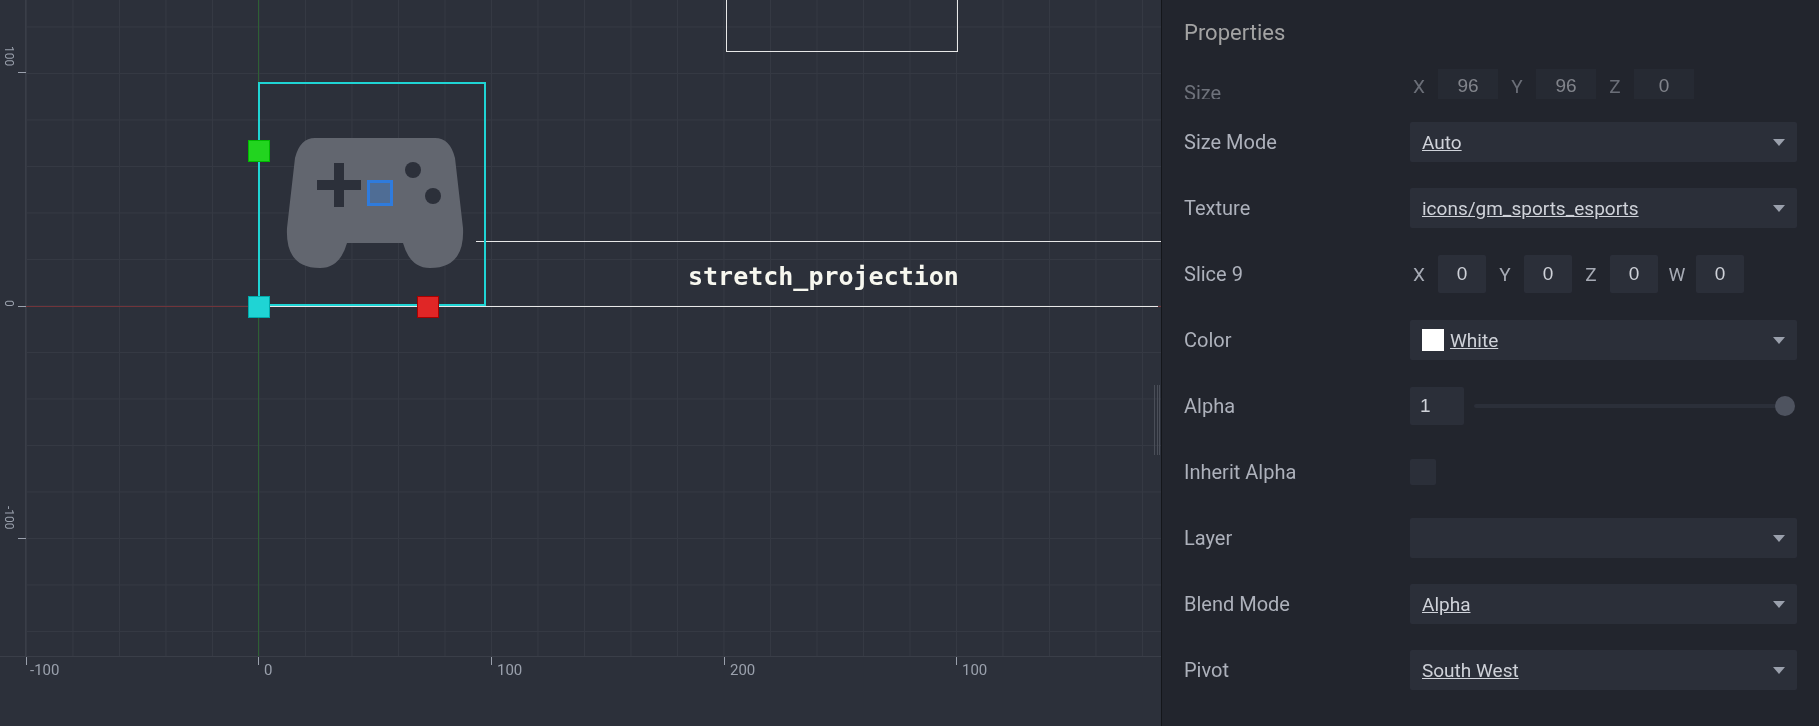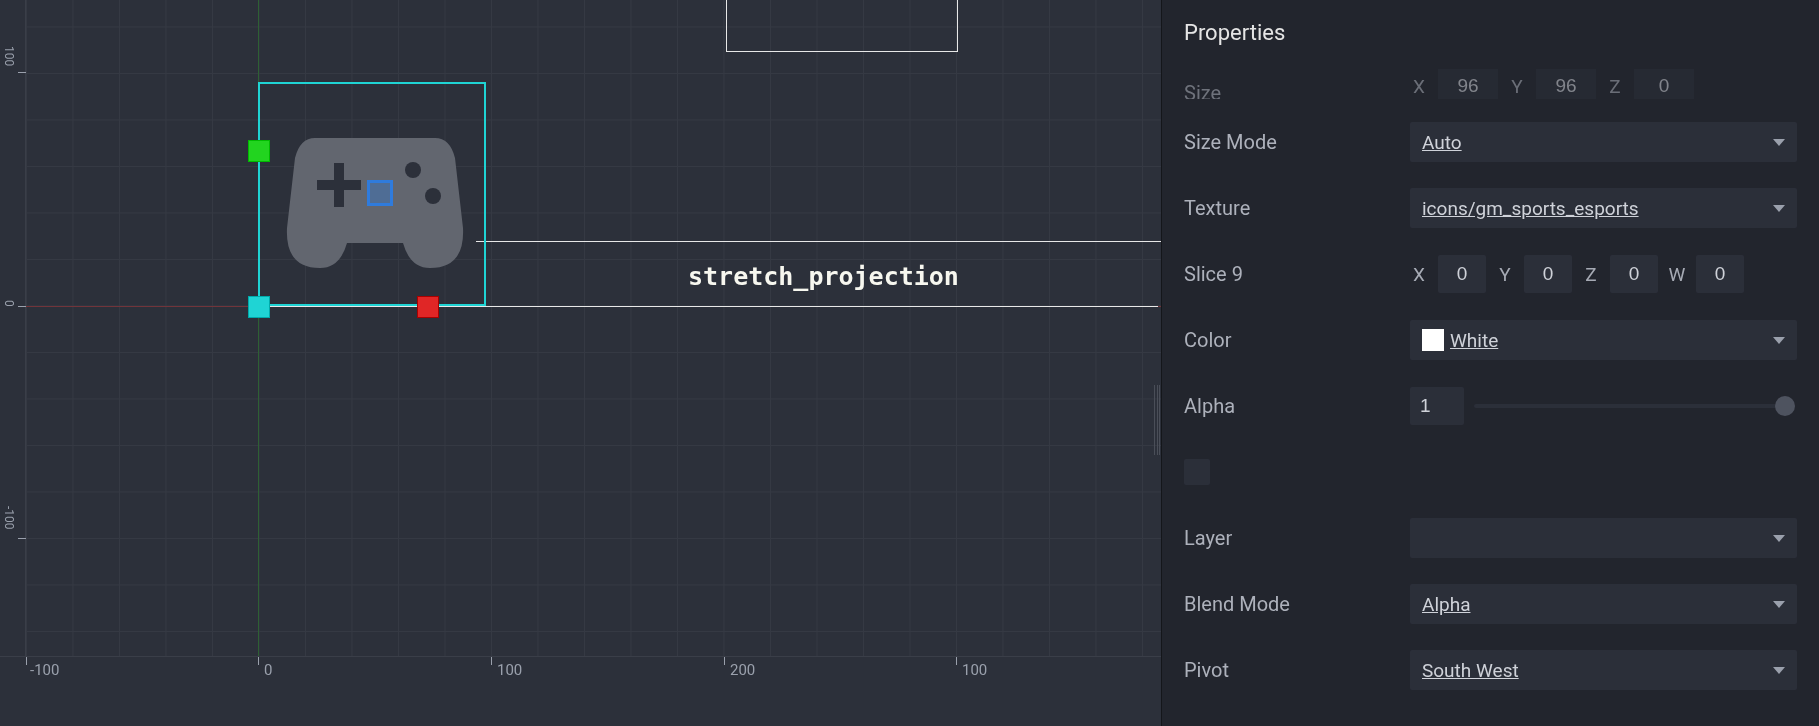--- a/index.html
+++ b/index.html
@@ -140,21 +140,21 @@
 .properties-panel {
   width: 658px;
   background: #22252d;
   border-left: 1px solid #14161a;
   padding: 0;
   display: flex;
   flex-direction: column;
 }
 .panel-title {
   font-size: 22px;
-  color: #e5e5e5;
+  color: #a3a3a3;
   padding: 20px 22px 24px;
 }
 .prop-row {
   display: flex;
   align-items: center;
   padding: 0 22px;
   min-height: 66px;
 }
 .prop-label {
   width: 226px;
@@ -373,20 +373,21 @@
       <div class="prop-label">Alpha</div>
       <div class="prop-controls">
         <input class="num-input" style="width: 54px; text-align: left; padding-left: 10px;" value="1">
         <div class="slider">
           <div class="slider-thumb"></div>
         </div>
       </div>
     </div>
 
     <div class="prop-row">
+      <div class="prop-label">Inherit Alpha</div>
       <div class="prop-controls">
         <div class="checkbox"></div>
       </div>
     </div>
 
     <div class="prop-row">
       <div class="prop-label">Layer</div>
       <div class="prop-controls">
         <div class="select">
           <span></span>

